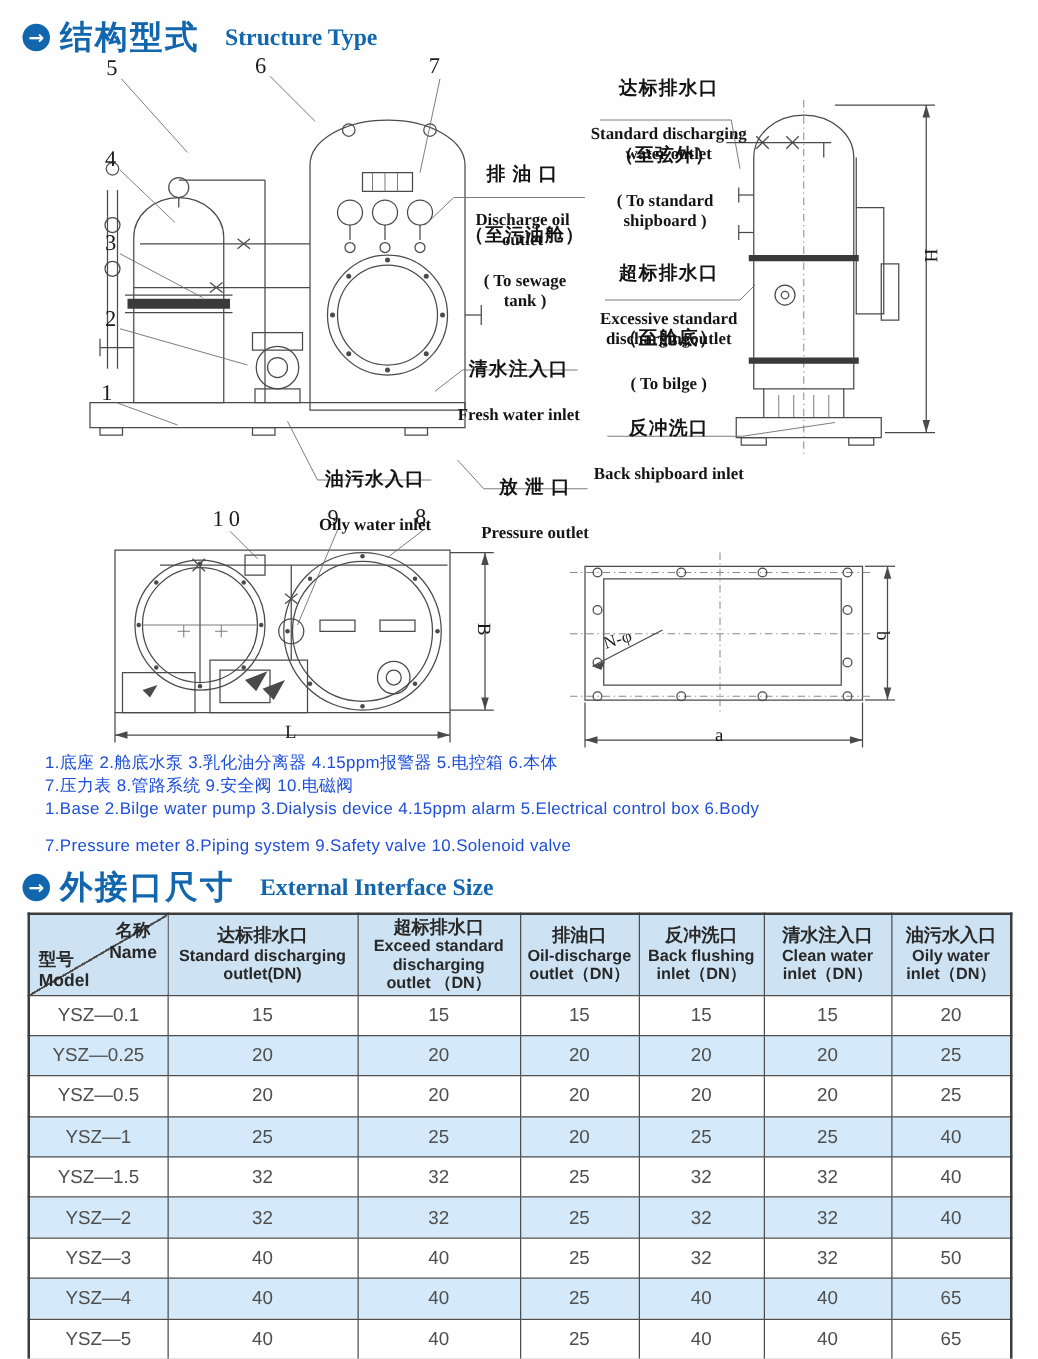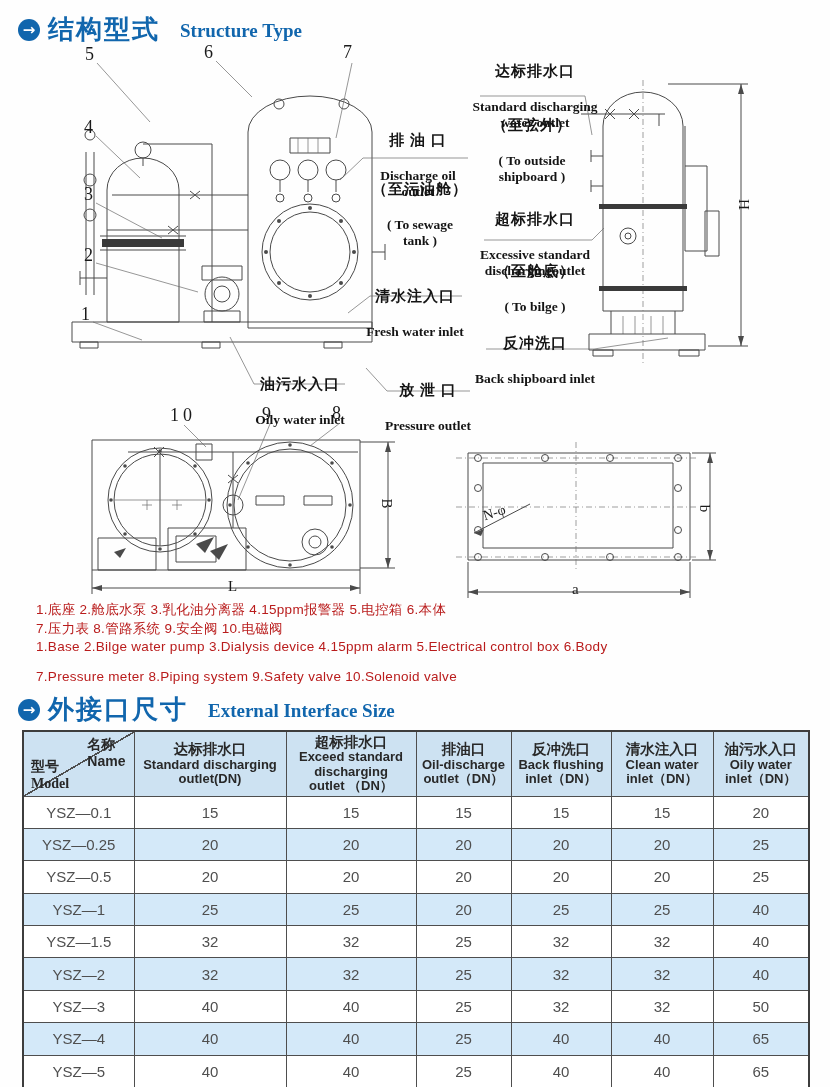--- a/index.html
+++ b/index.html
@@ -20,35 +20,35 @@
   .band{fill:#3a3a3a;stroke:none;}
   .dot{fill:#4a4a4a;stroke:none;}
   .dash{stroke:#777;stroke-width:0.7;fill:none;stroke-dasharray:6 3 1 3;}
   
   .lbl{position:absolute;text-align:center;color:#141414;line-height:1.18;white-space:pre-line;}
   .lbl .zh{font-size:15px;font-weight:bold;letter-spacing:1px;font-family:"Liberation Serif",serif;}
   .lbl .en{font-size:13.5px;font-weight:bold;font-family:"Liberation Serif",serif;}
   .num{position:absolute;font-family:"Liberation Serif",serif;font-size:18px;color:#1a1a1a;}
   .dim{position:absolute;font-family:"Liberation Serif",serif;font-size:15px;color:#1a1a1a;}
   .rot90{transform:rotate(90deg);}
-  .legend{position:absolute;left:36px;font-size:13.5px;color:#b91c1c;letter-spacing:0.3px;}
+  .legend{position:absolute;left:36px;font-size:13.5px;color:#1d4ed8;letter-spacing:0.3px;}
   
   table.iface{position:absolute;left:22px;top:730px;border-collapse:collapse;table-layout:fixed;
               font-size:15px;color:#4f4f4f;}
   table.iface th,table.iface td{border:1.5px solid #4e4e4e;padding:0;text-align:center;vertical-align:middle;}
   table.iface{border:2px solid #3d3d3d;}
   tr.hrow{height:65px;background:#cde2f2;}
   tr.drow{height:32.4px;background:#ffffff;}
   tr.drow.alt{background:#d4e9f9;}
   .hz{font-size:14.5px;color:#282828;line-height:1.15;}
   .he{font-size:13px;color:#282828;line-height:1.12;white-space:pre-line;}
   th.corner{position:relative;background:
      linear-gradient(to bottom right,rgba(0,0,0,0) calc(50% - 0.8px),#4e4e4e calc(50% - 0.8px),#4e4e4e calc(50% + 0.8px),rgba(0,0,0,0) calc(50% + 0.8px)),#cde2f2;}
-  .corner-tr{position:absolute;top:4px;right:8px;text-align:left;font-size:14px;color:#282828;line-height:1.2;white-space:pre-line;}
-  .corner-bl{position:absolute;bottom:3px;left:7px;text-align:left;font-size:14px;color:#282828;line-height:1.2;white-space:pre-line;font-family:Liberation Serif, serif;}
+  .corner-tr{position:absolute;top:4px;right:8px;text-align:center;font-size:14px;color:#282828;line-height:1.2;white-space:pre-line;}
+  .corner-bl{position:absolute;bottom:3px;left:7px;text-align:left;font-size:14px;color:#282828;line-height:1.2;white-space:pre-line;}
   td.model{color:#4f4f4f;}
 </style>
 </head>
 <body>
 
 <div class="page">
 
   <div class="sec-header" style="top:12px;">
     <span class="arrow-badge">→</span>
     <span class="sec-zh">结构型式</span>
@@ -301,21 +301,21 @@
     <div class="zh">油污水入口</div>
     <div class="en">Oily water inlet</div>
   </div>
   <div class="lbl" style="left:470px;top:44px;width:130px;">
     <div class="zh">达标排水口</div>
     <div class="en">Standard discharging
 water outlet</div>
   </div>
   <div class="lbl" style="left:472px;top:98px;width:120px;">
     <div class="zh">（至弦外）</div>
-    <div class="en">( To outside
+    <div class="en">( To standard
 shipboard )</div>
   </div>
   <div class="lbl" style="left:472px;top:192px;width:126px;">
     <div class="zh">超标排水口</div>
     <div class="en">Excessive standard
 dischargingoutlet</div>
   </div>
   <div class="lbl" style="left:475px;top:244px;width:120px;">
     <div class="zh">（至舱底）</div>
     <div class="en">( To bilge )</div>

